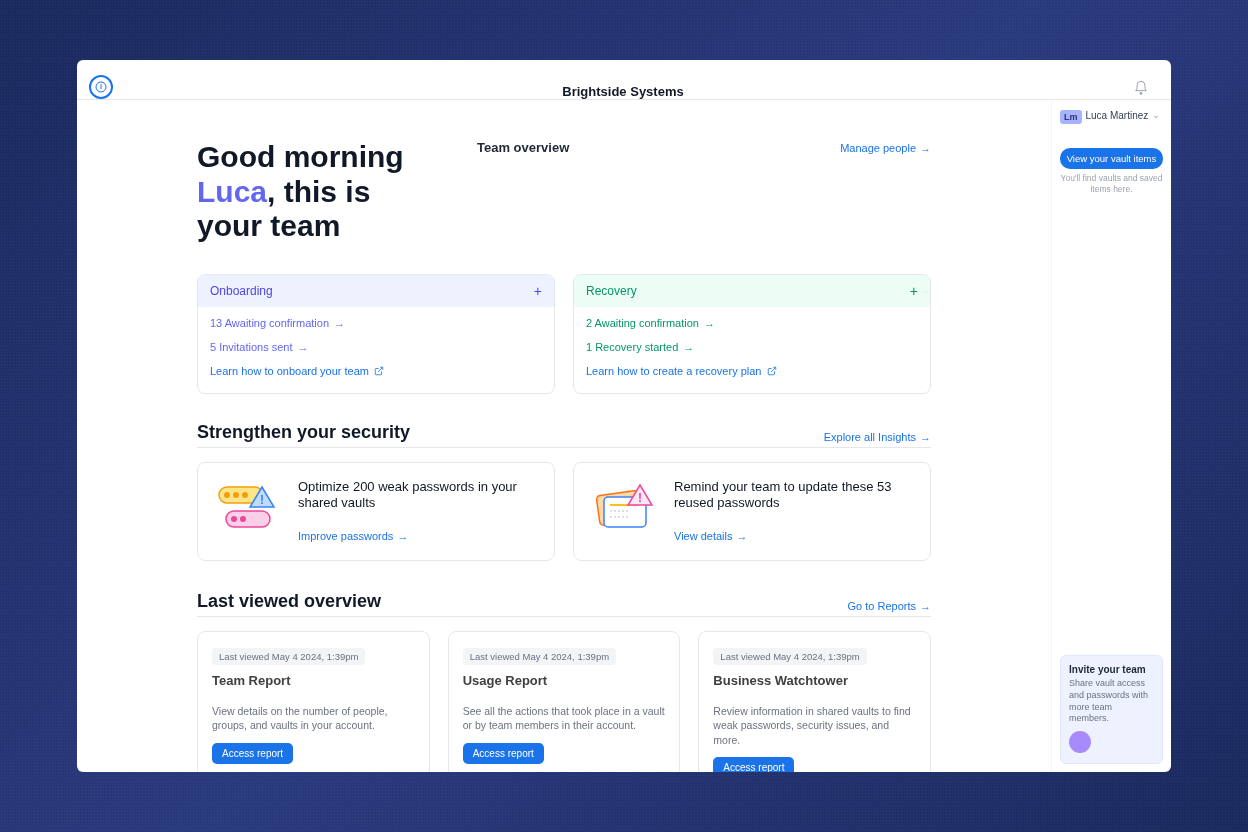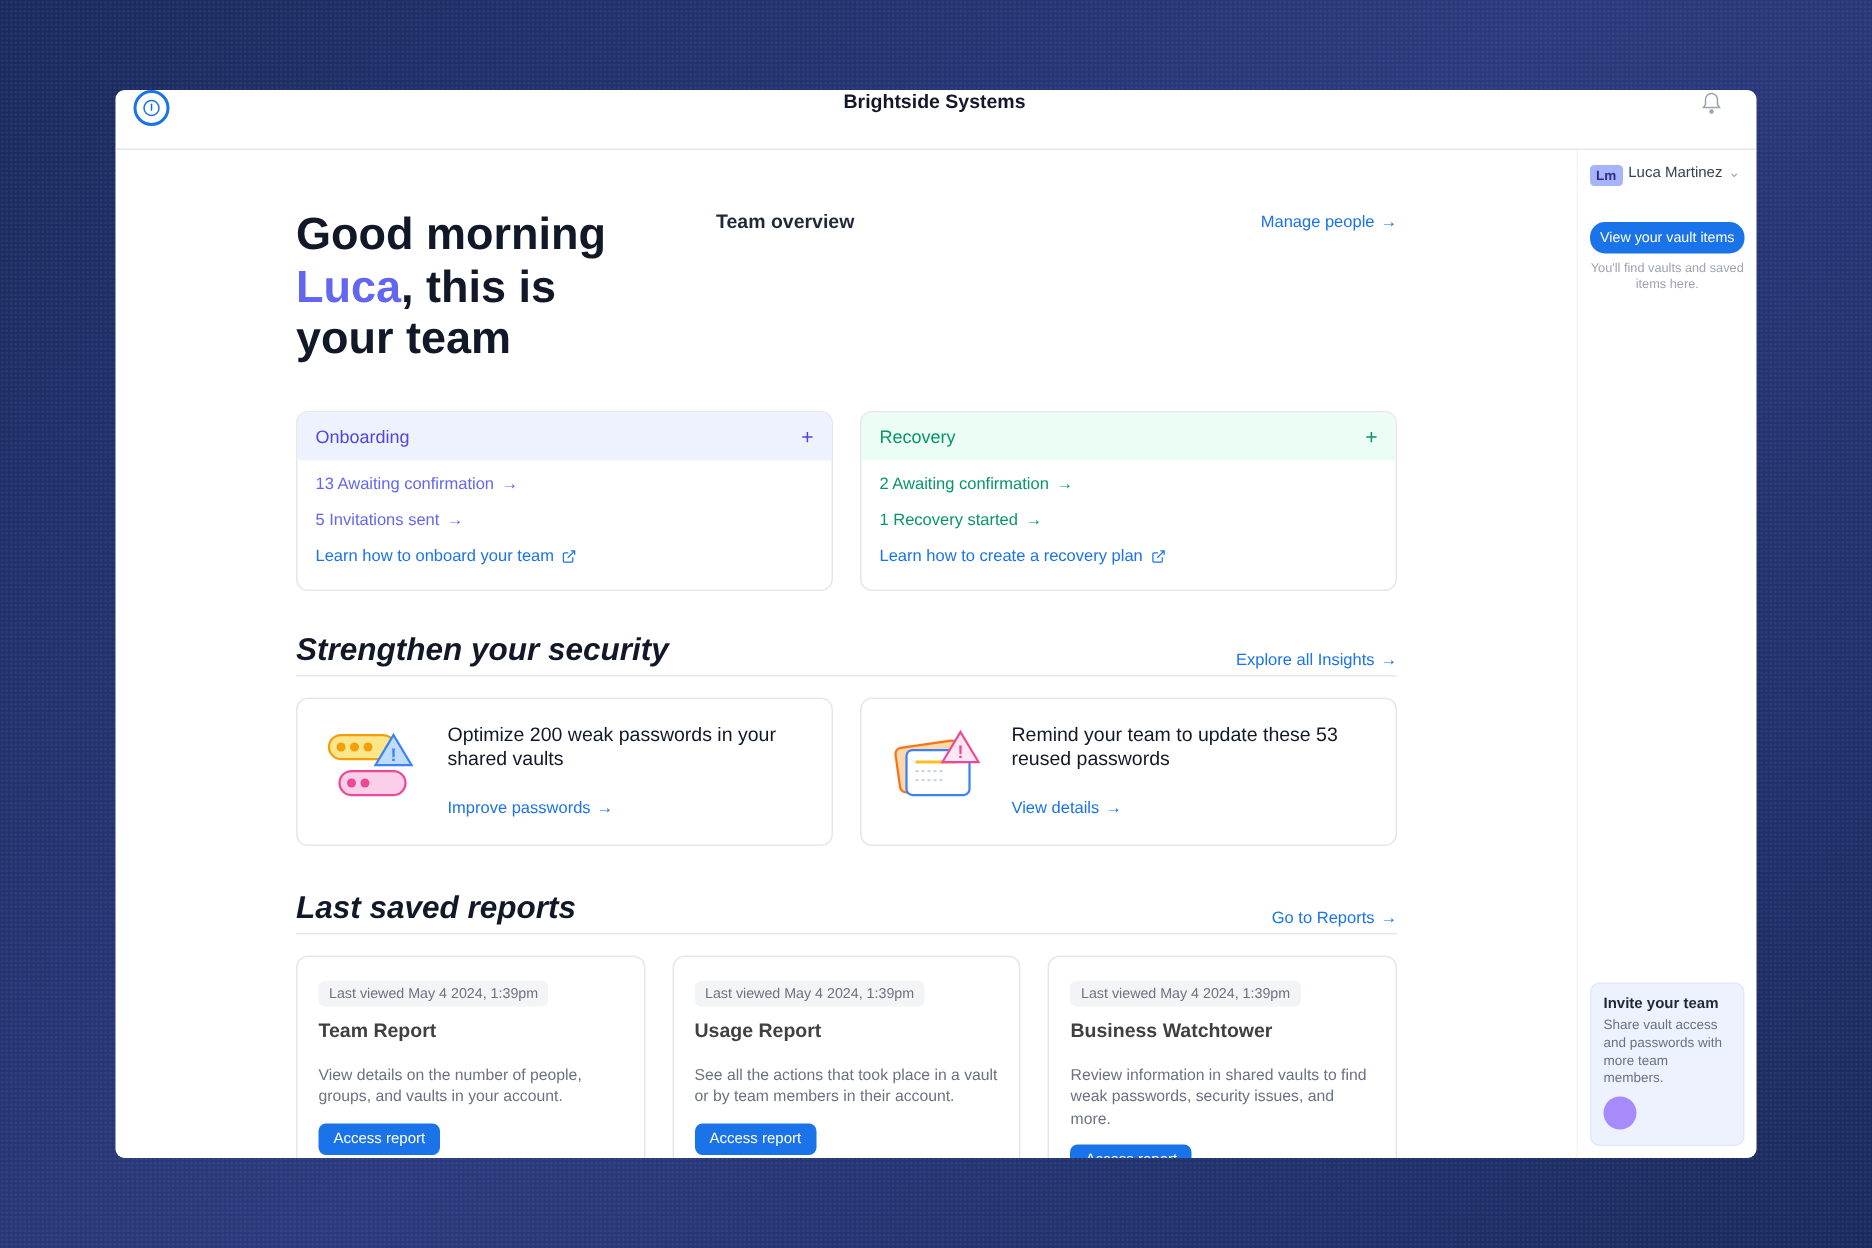--- a/index.html
+++ b/index.html
@@ -28,21 +28,21 @@
   border-radius: 6px;
   position: relative;
   overflow: hidden;
   display: flex;
   flex-direction: column;
 }
 .topbar {
   height: 40px;
   border-bottom: 1px solid #e5e7eb;
   display: flex;
-  align-items: flex-start;
+  align-items: flex-end;
   padding: 0 12px;
 }
 .logo {
   width: 24px; height: 24px;
   border-radius: 50%;
   border: 2px solid #1a73e8;
   display: flex; align-items: center; justify-content: center;
   color: #1a73e8;
   font-weight: bold;
   font-size: 12px;
@@ -186,21 +186,21 @@
   font-size: 11px; padding: 6px 0; cursor: pointer;
 }
 .panel-link.purple { color: #6366f1; }
 .panel-link.green { color: #059669; }
 .panel-link.blue { color: #1a73e8; }
 .ext-icon { width: 10px; height: 10px; }
 .section-head {
   display: flex; justify-content: space-between; align-items: flex-end;
   border-bottom: 1px solid #e5e7eb; padding-bottom: 4px; margin-bottom: 14px;
 }
-.section-head h2 { font-size: 21px; font-weight: 700; color: #111827; font-style: italic; }
+.section-head h2 { font-size: 18px; font-weight: 700; color: #111827; }
 .insight-row { display: flex; gap: 18px; margin-bottom: 30px; }
 .insight-card {
   flex: 1; border: 1px solid #e5e7eb; border-radius: 8px;
   padding: 16px; display: flex; gap: 14px; background: #fff;
 }
 .insight-illus { width: 70px; height: 56px; flex-shrink: 0; }
 .insight-body .title { font-size: 13px; font-weight: 400; color: #111827; line-height: 1.3; margin-bottom: 14px; }
 .reports-row { display: flex; gap: 18px; }
 .report-card {
   flex: 1; border: 1px solid #e5e7eb; border-radius: 8px; padding: 14px;
@@ -350,21 +350,21 @@
             <div class="title">Remind your team to update these 53 reused passwords</div>
             <a class="link-btn">
               <span>View details</span>
               <span class="arrow-sm">→</span>
             </a>
           </div>
         </div>
       </div>
 
       <div class="section-head">
-        <h2>Last saved reports</h2>
+        <h2>Last viewed overview</h2>
         <a class="link-btn">
           <span>Go to Reports</span>
           <span class="arrow-sm">→</span>
         </a>
       </div>
       <div class="reports-row">
         <div class="report-card">
           <span class="pill">Last viewed May 4 2024, 1:39pm</span>
           <h3>Team Report</h3>
           <div class="desc">View details on the number of people, groups, and vaults in your account.</div>

